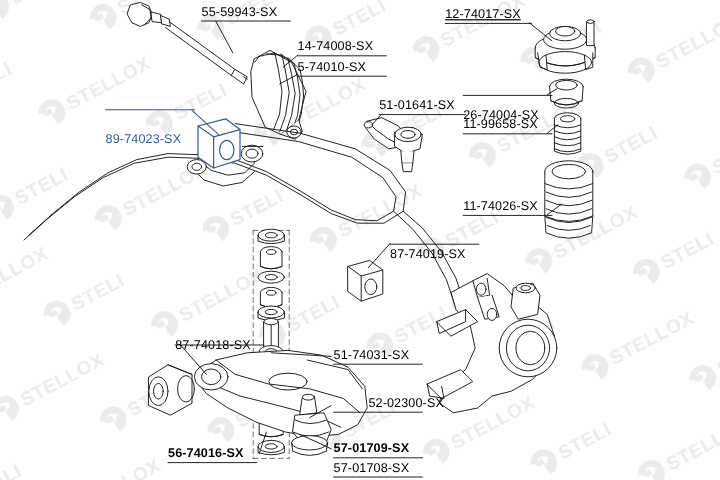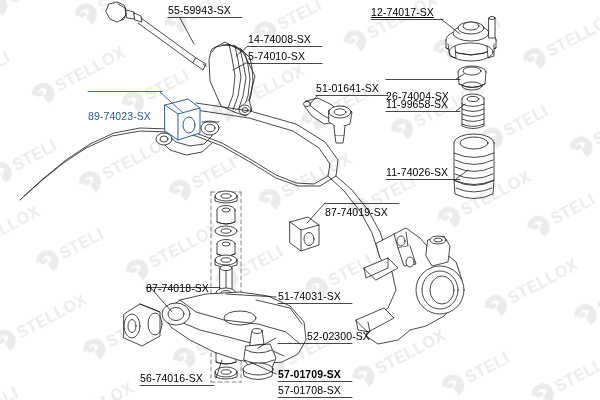--- a/index.html
+++ b/index.html
@@ -361,16 +361,16 @@
       <div class="part-label" style="left: 371px; top: 6px; text-decoration: underline;">12-74017-SX</div>
       <div class="part-label" style="left: 386px; top: 66px; margin-top: 24px;">26-74004-SX</div>
       <div class="part-label" style="left: 386px; top: 98px;">11-99658-SX</div>
       <div class="part-label" style="left: 386px; top: 166px;">11-74026-SX</div>
       <div class="part-label" style="left: 325px; top: 190px; margin-top: 16px;">87-74019-SX</div>
       <div class="part-label" style="left: 146px; top: 282px;">87-74018-SX</div>
       <div class="part-label" style="left: 278px; top: 290px;">51-74031-SX</div>
       <div class="part-label" style="left: 278px; top: 330px; margin-left: 29px;">52-02300-SX</div>
       <div class="part-label" style="left: 278px; top: 368px; font-weight: bold;">57-01709-SX</div>
       <div class="part-label" style="left: 278px; top: 384px;">57-01708-SX</div>
-      <div class="part-label" style="left: 140px; top: 372px;">56-74016-SX</div>
+      <div class="part-label" style="left: 140px; top: 372px; font-weight: bold;">56-74016-SX</div>
     </div>
 
 </div>
 
 </body></html>

